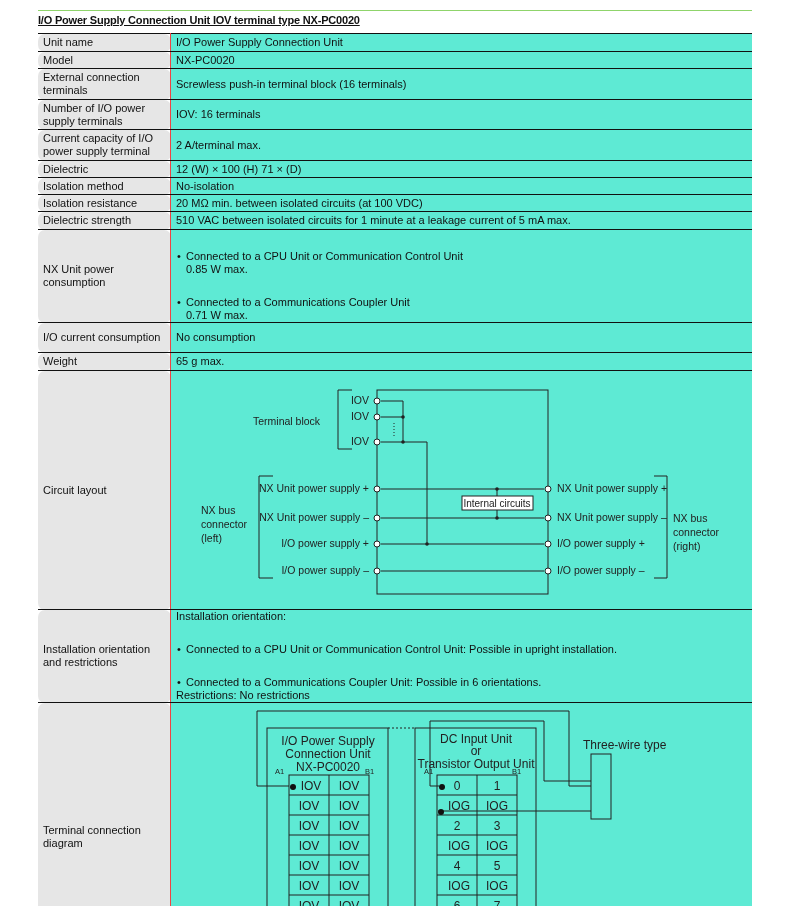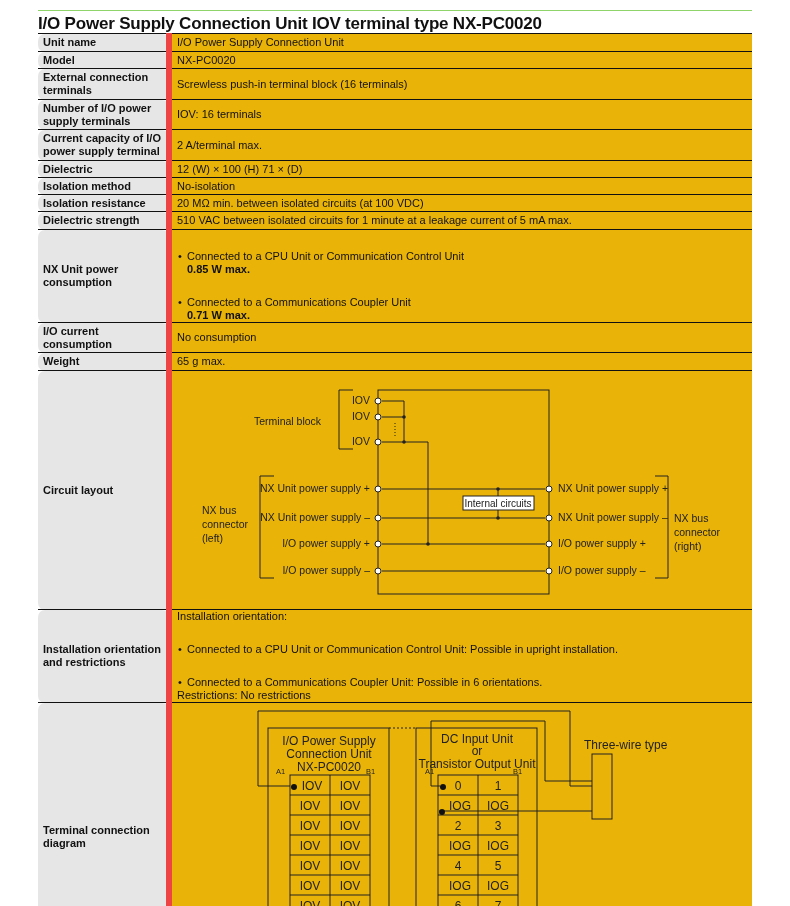--- a/index.html
+++ b/index.html
@@ -1,25 +1,25 @@
 <!DOCTYPE html>
 <html><head>
 <meta charset="utf-8">
 <style>
   html,body{margin:0;padding:0;background:#fff;}
   body{width:790px;height:906px;position:relative;overflow:hidden;font-family:"Liberation Sans",sans-serif;color:#111;}
   .topline{position:absolute;left:38px;top:10px;width:714px;height:1px;background:#8fd46b;}
-  .title{position:absolute;left:38px;top:14px;font-size:17px;font-weight:bold;letter-spacing:-0.2px;}
+  .title{position:absolute;left:38px;top:14px;font-size:11px;font-weight:bold;letter-spacing:-0.2px;text-decoration:underline;}
   table.spec{position:absolute;left:38px;top:33px;width:714px;border-collapse:collapse;font-size:11px;}
   table.spec td{border-top:1.5px solid #111;border-bottom:1.5px solid #111;padding:0 5px;vertical-align:middle;line-height:13px;}
-  table.spec td.lbl{width:122px;background:#e6e6e6;font-weight:bold;border-right:6px solid #ef4444;border-radius:7px;}
-  table.spec td.val{background:#eab308;}
+  table.spec td.lbl{width:122px;background:#e6e6e6;font-weight:normal;border-right:1px solid #ef4444;border-radius:7px;}
+  table.spec td.val{background:#5eead4;}
   .bul{display:block;padding-left:10px;position:relative;margin-top:20px;}
   .bul:before{content:"•";position:absolute;left:1px;}
-  .ind{display:block;padding-left:10px;font-weight:bold;}
+  .ind{display:block;padding-left:10px;}
   svg text{font-family:"Liberation Sans",sans-serif;}
 </style>
 </head>
 <body>
 
 <div class="topline"></div>
 <div class="title">I/O Power Supply Connection Unit IOV terminal type NX-PC0020</div>
 
 <table class="spec">
   <tbody>

